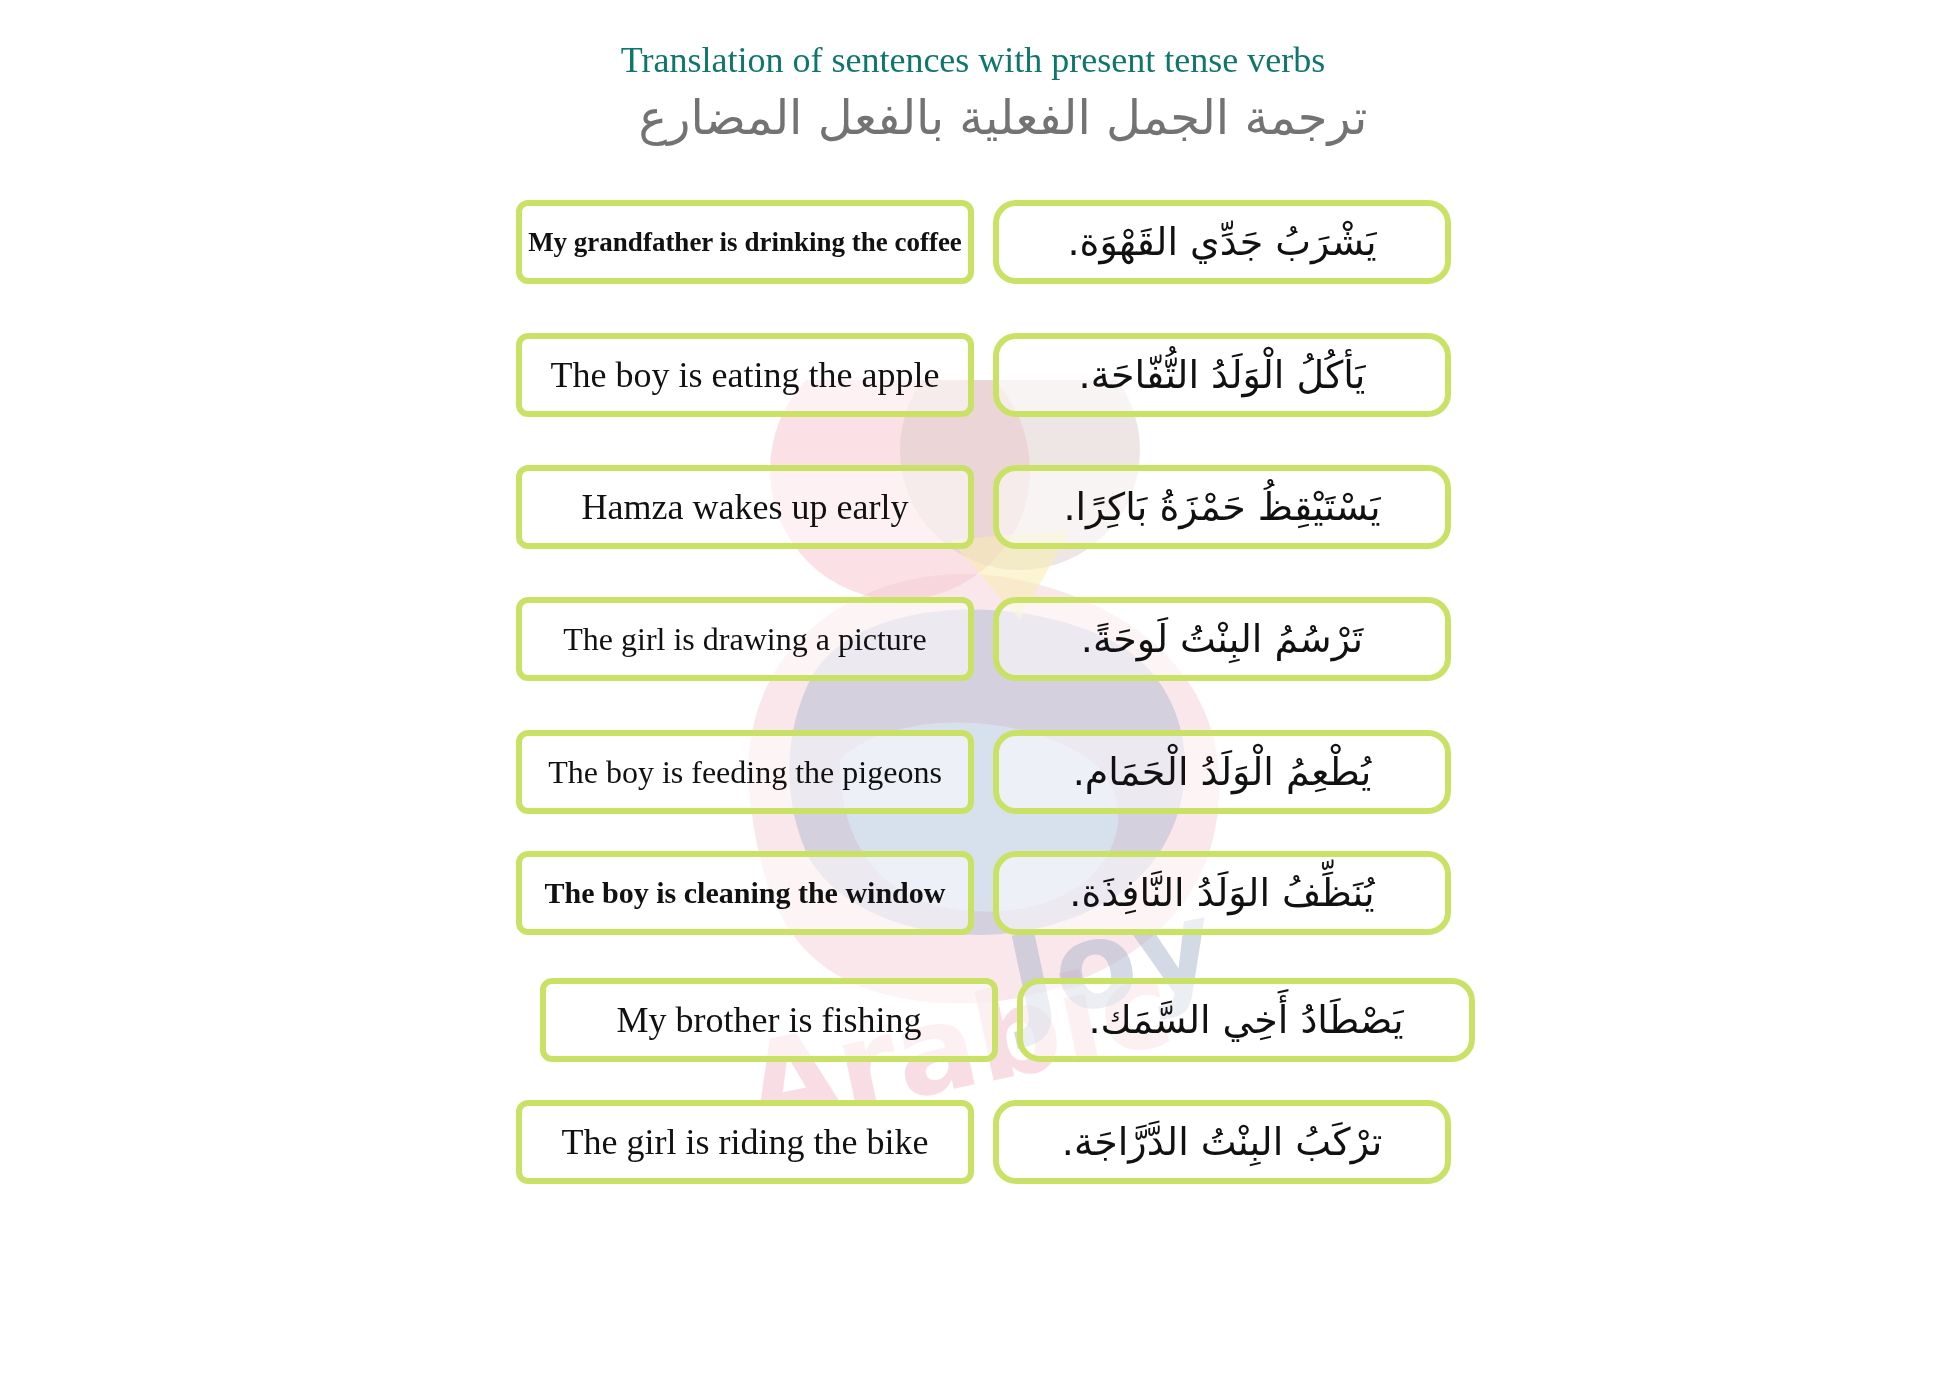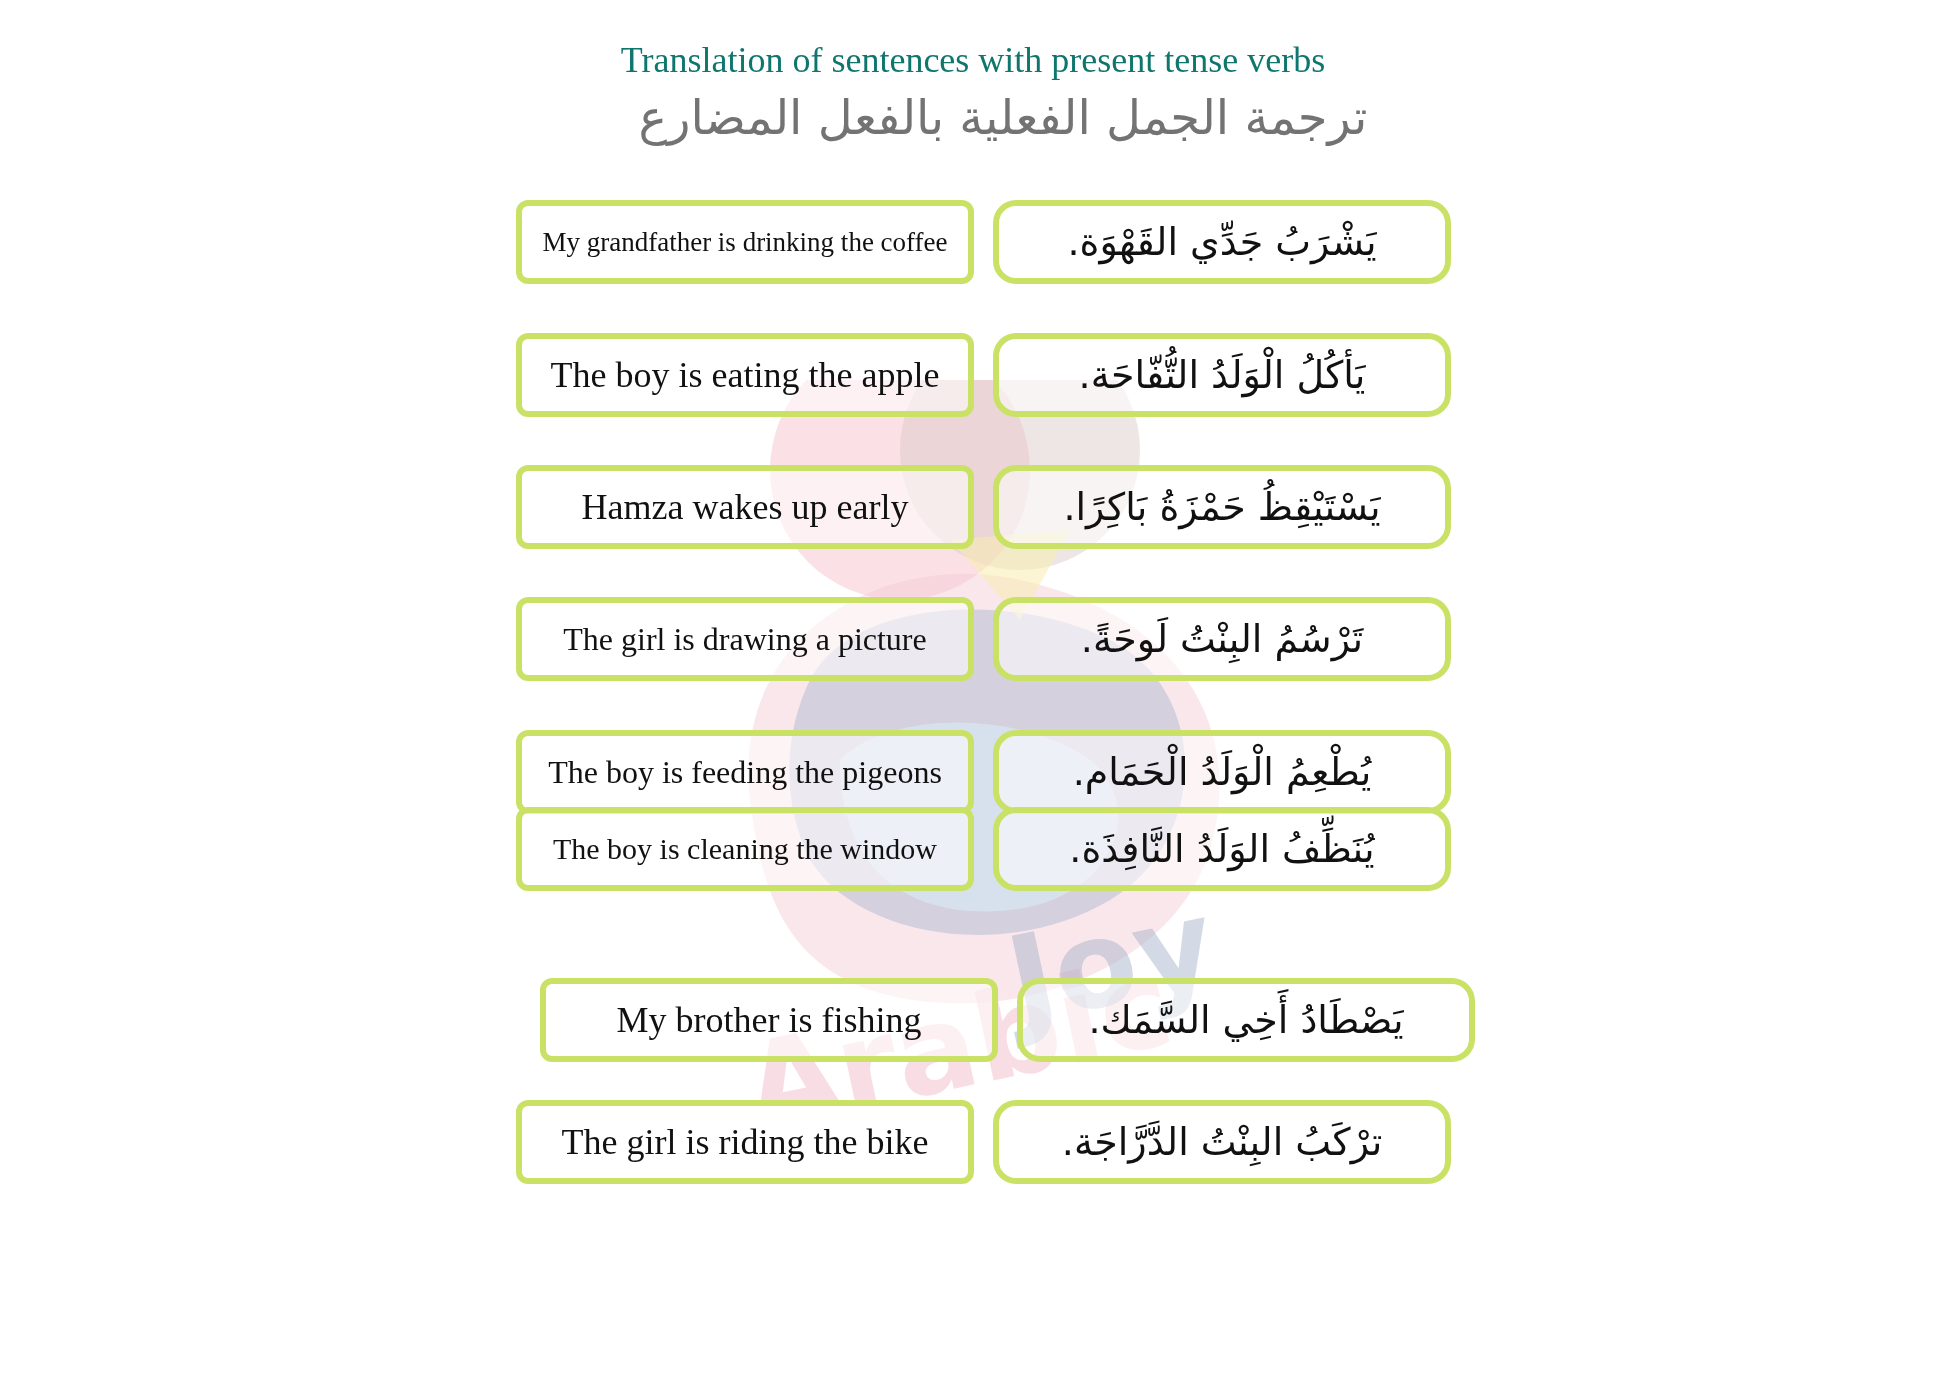--- a/index.html
+++ b/index.html
@@ -71,20 +71,21 @@
     }
     .box.en {
       left: 516px;
       width: 458px;
       font-family: "Liberation Serif", serif;
       font-size: 36px;
       color: #111111;
     }
     .box.en.small {
       font-size: 27px;
+      font-weight: bold;
     }
     .box.en.medium {
       font-size: 32px;
     }
     .box.ar {
       left: 993px;
       width: 458px;
       font-family: "DejaVu Sans", sans-serif;
       font-size: 38px;
       direction: rtl;
@@ -129,21 +130,21 @@
 <div class="row" style="top:597px;">
   <div class="box en medium">The girl is drawing a picture</div>
   <div class="box ar">تَرْسُمُ البِنْتُ لَوحَةً.</div>
 </div>
 
 <div class="row" style="top:730px;">
   <div class="box en medium">The boy is feeding the pigeons</div>
   <div class="box ar">يُطْعِمُ الْوَلَدُ الْحَمَام.</div>
 </div>
 
-<div class="row" style="top:807px;">
+<div class="row" style="top:851px;">
   <div class="box en small" style="font-size:30px;">The boy is cleaning the window</div>
   <div class="box ar">يُنَظِّفُ الوَلَدُ النَّافِذَة.</div>
 </div>
 
 <div class="row" style="top:978px;margin-left:24px;">
   <div class="box en">My brother is fishing</div>
   <div class="box ar">يَصْطَادُ أَخِي السَّمَك.</div>
 </div>
 
 <div class="row" style="top:1100px;">

